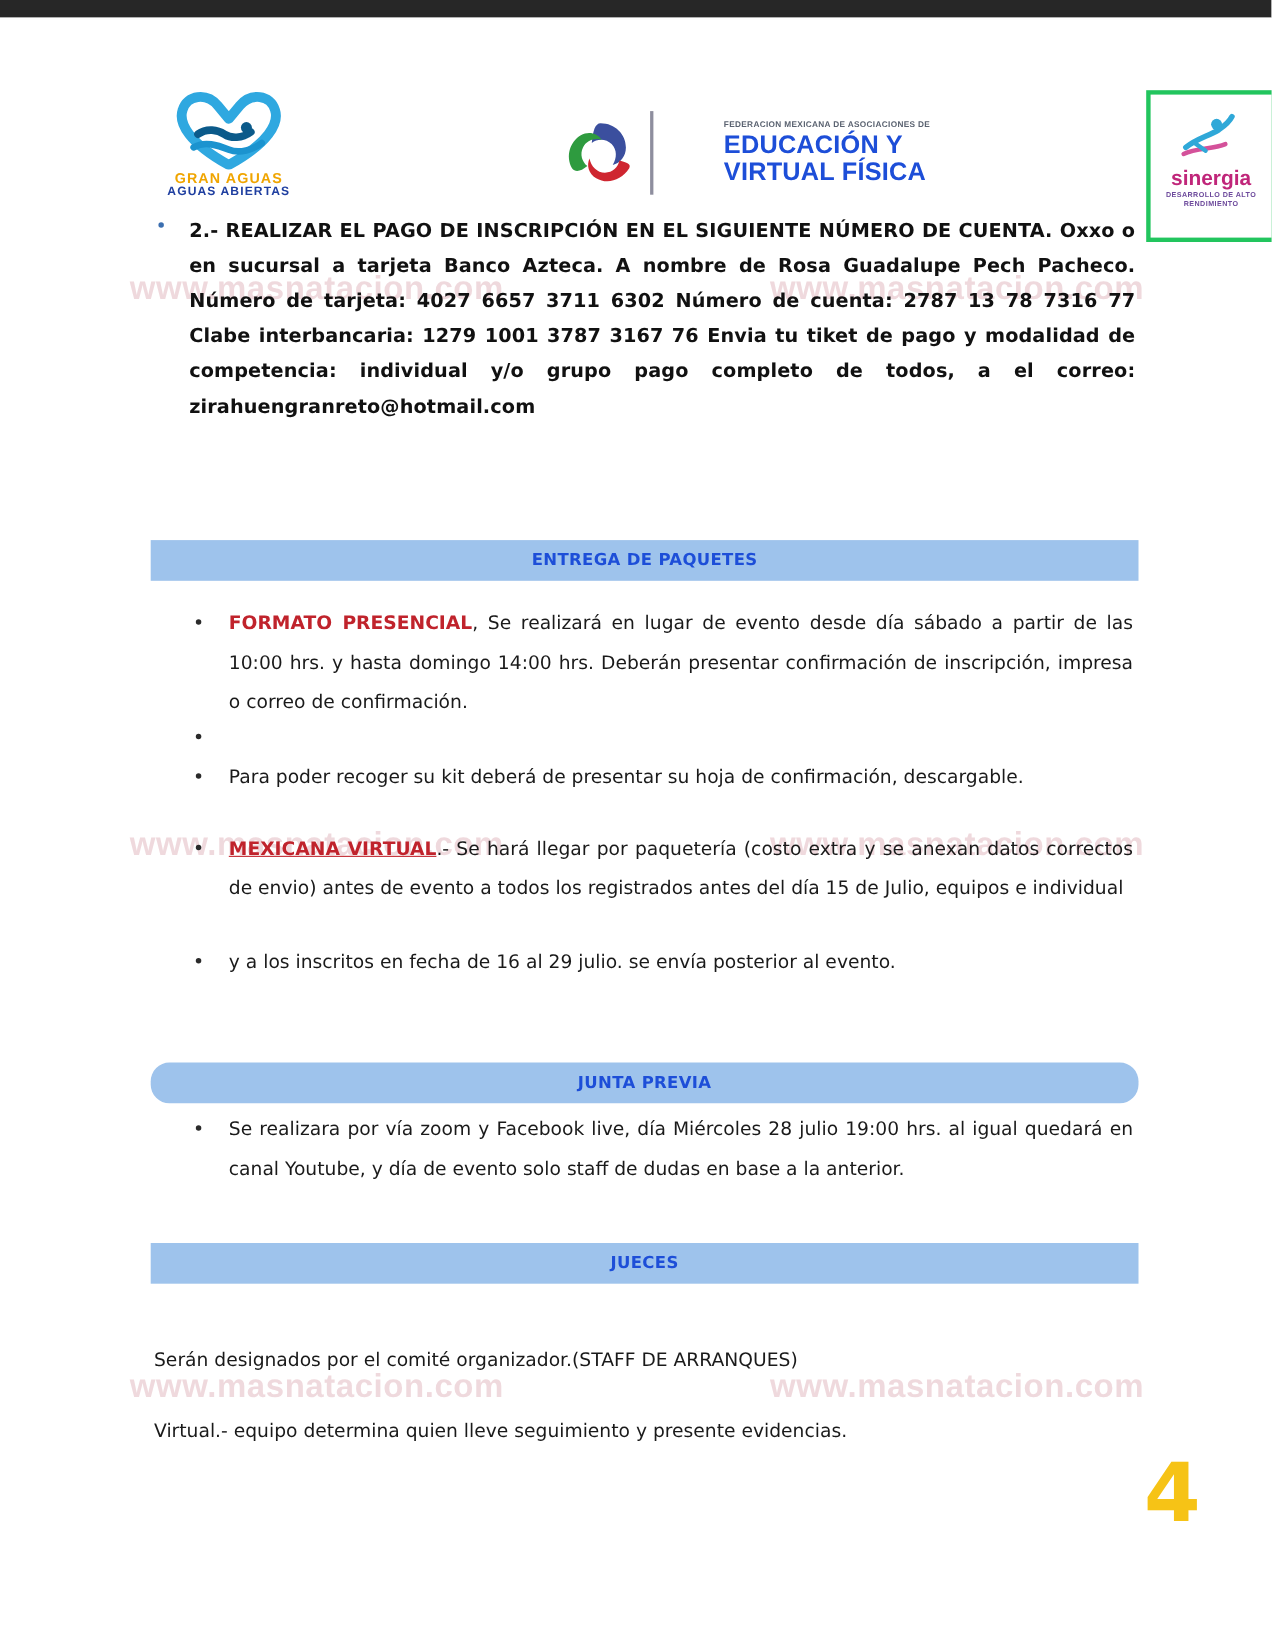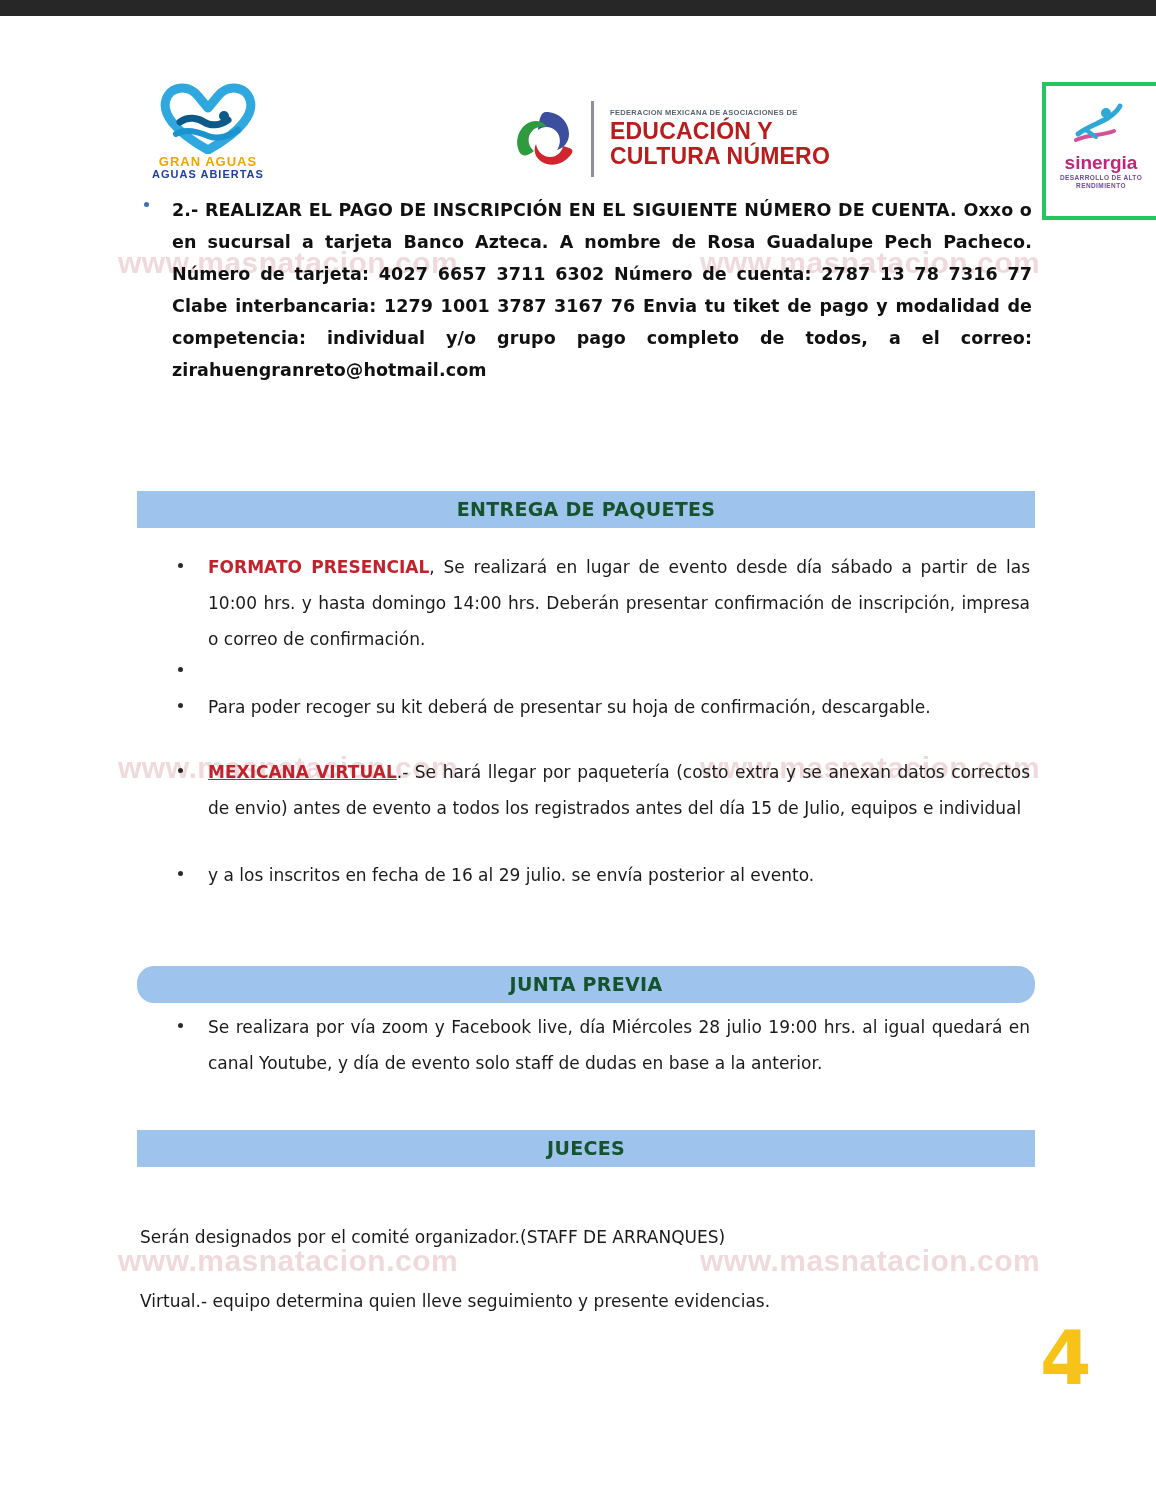--- a/index.html
+++ b/index.html
@@ -89,33 +89,33 @@
     align-items: center;
     height: 82px;
   }
   .tri-mark { width: 66px; height: 66px; }
   .center-div {
     width: 3px;
     height: 76px;
     background: #8e8e9e;
     margin: 0 16px 0 12px;
   }
-  .center-txt { line-height: 1; }
+  .center-txt { line-height: 1; margin-left: 48px; }
   .center-tiny {
     font-size: 7.5px;
     font-weight: 700;
     color: #5a6270;
     letter-spacing: 0.3px;
     margin-bottom: 3px;
     white-space: nowrap;
   }
   .center-big {
     font-size: 23px;
     font-weight: 700;
-    color: #b91c1c;
+    color: #1d4ed8;
     line-height: 25px;
     letter-spacing: 0.2px;
     white-space: nowrap;
   }
 
   .logo-right {
     position: absolute;
     left: 1042px; top: 22px;
     width: 118px; height: 138px;
     border: 4px solid #22c55e;
@@ -174,23 +174,23 @@
     position: absolute;
     left: 137px;
     width: 898px;
     height: 37px;
     background: #9ec3ec;
     text-align: center;
     line-height: 37px;
   }
   .banner span {
     font-family: "DejaVu Sans", sans-serif;
-    font-size: 19px;
-    font-weight: 700;
-    color: #14532d;
+    font-size: 15px;
+    font-weight: 700;
+    color: #1d4ed8;
     letter-spacing: 0.3px;
   }
 
   
   .bl {
     position: absolute;
     left: 208px;
     width: 822px;
     font-family: "DejaVu Sans", sans-serif;
     font-size: 17px;
@@ -273,21 +273,21 @@
         <svg width="66" height="66" viewBox="0 0 66 66">
           <path d="M33 6 C46 6 56 16 56 28 C56 36 51 42 44 44 C48 38 48 30 43 25 C38 20 30 20 25 24 C26 13 28 6 33 6 Z" fill="#3b4f9e"></path>
           <path d="M59 47 C52 58 39 62 29 56 C22 52 20 44 23 38 C24 45 30 51 37 51 C44 51 49 46 50 40 C57 42 61 43 59 47 Z" fill="#cf2630"></path>
           <path d="M7 47 C1 36 5 23 15 17 C22 13 30 15 34 21 C27 19 20 22 17 28 C14 34 16 41 21 45 C15 50 10 51 7 47 Z" fill="#2e9b3f"></path>
         </svg>
       </div>
       <div class="center-div"></div>
       <div class="center-txt">
         <div class="center-tiny">FEDERACION MEXICANA DE ASOCIACIONES DE</div>
         <div class="center-big">EDUCACIÓN Y</div>
-        <div class="center-big">CULTURA NÚMERO</div>
+        <div class="center-big">VIRTUAL FÍSICA</div>
       </div>
     </div>
 
     <div class="logo-right">
       <div class="sin-mark">
         <svg width="58" height="48" viewBox="0 0 58 48">
           <path d="M6 34 C16 26 26 24 36 18 C42 14 46 10 48 6" fill="none" stroke="#2fa8d8" stroke-width="5" stroke-linecap="round"></path>
           <circle cx="34" cy="13" r="5" fill="#2fa8d8"></circle>
           <path d="M4 40 C16 34 30 36 42 31" fill="none" stroke="#d4519a" stroke-width="4" stroke-linecap="round"></path>
           <path d="M14 30 L24 37" stroke="#2fa8d8" stroke-width="4" stroke-linecap="round"></path>

